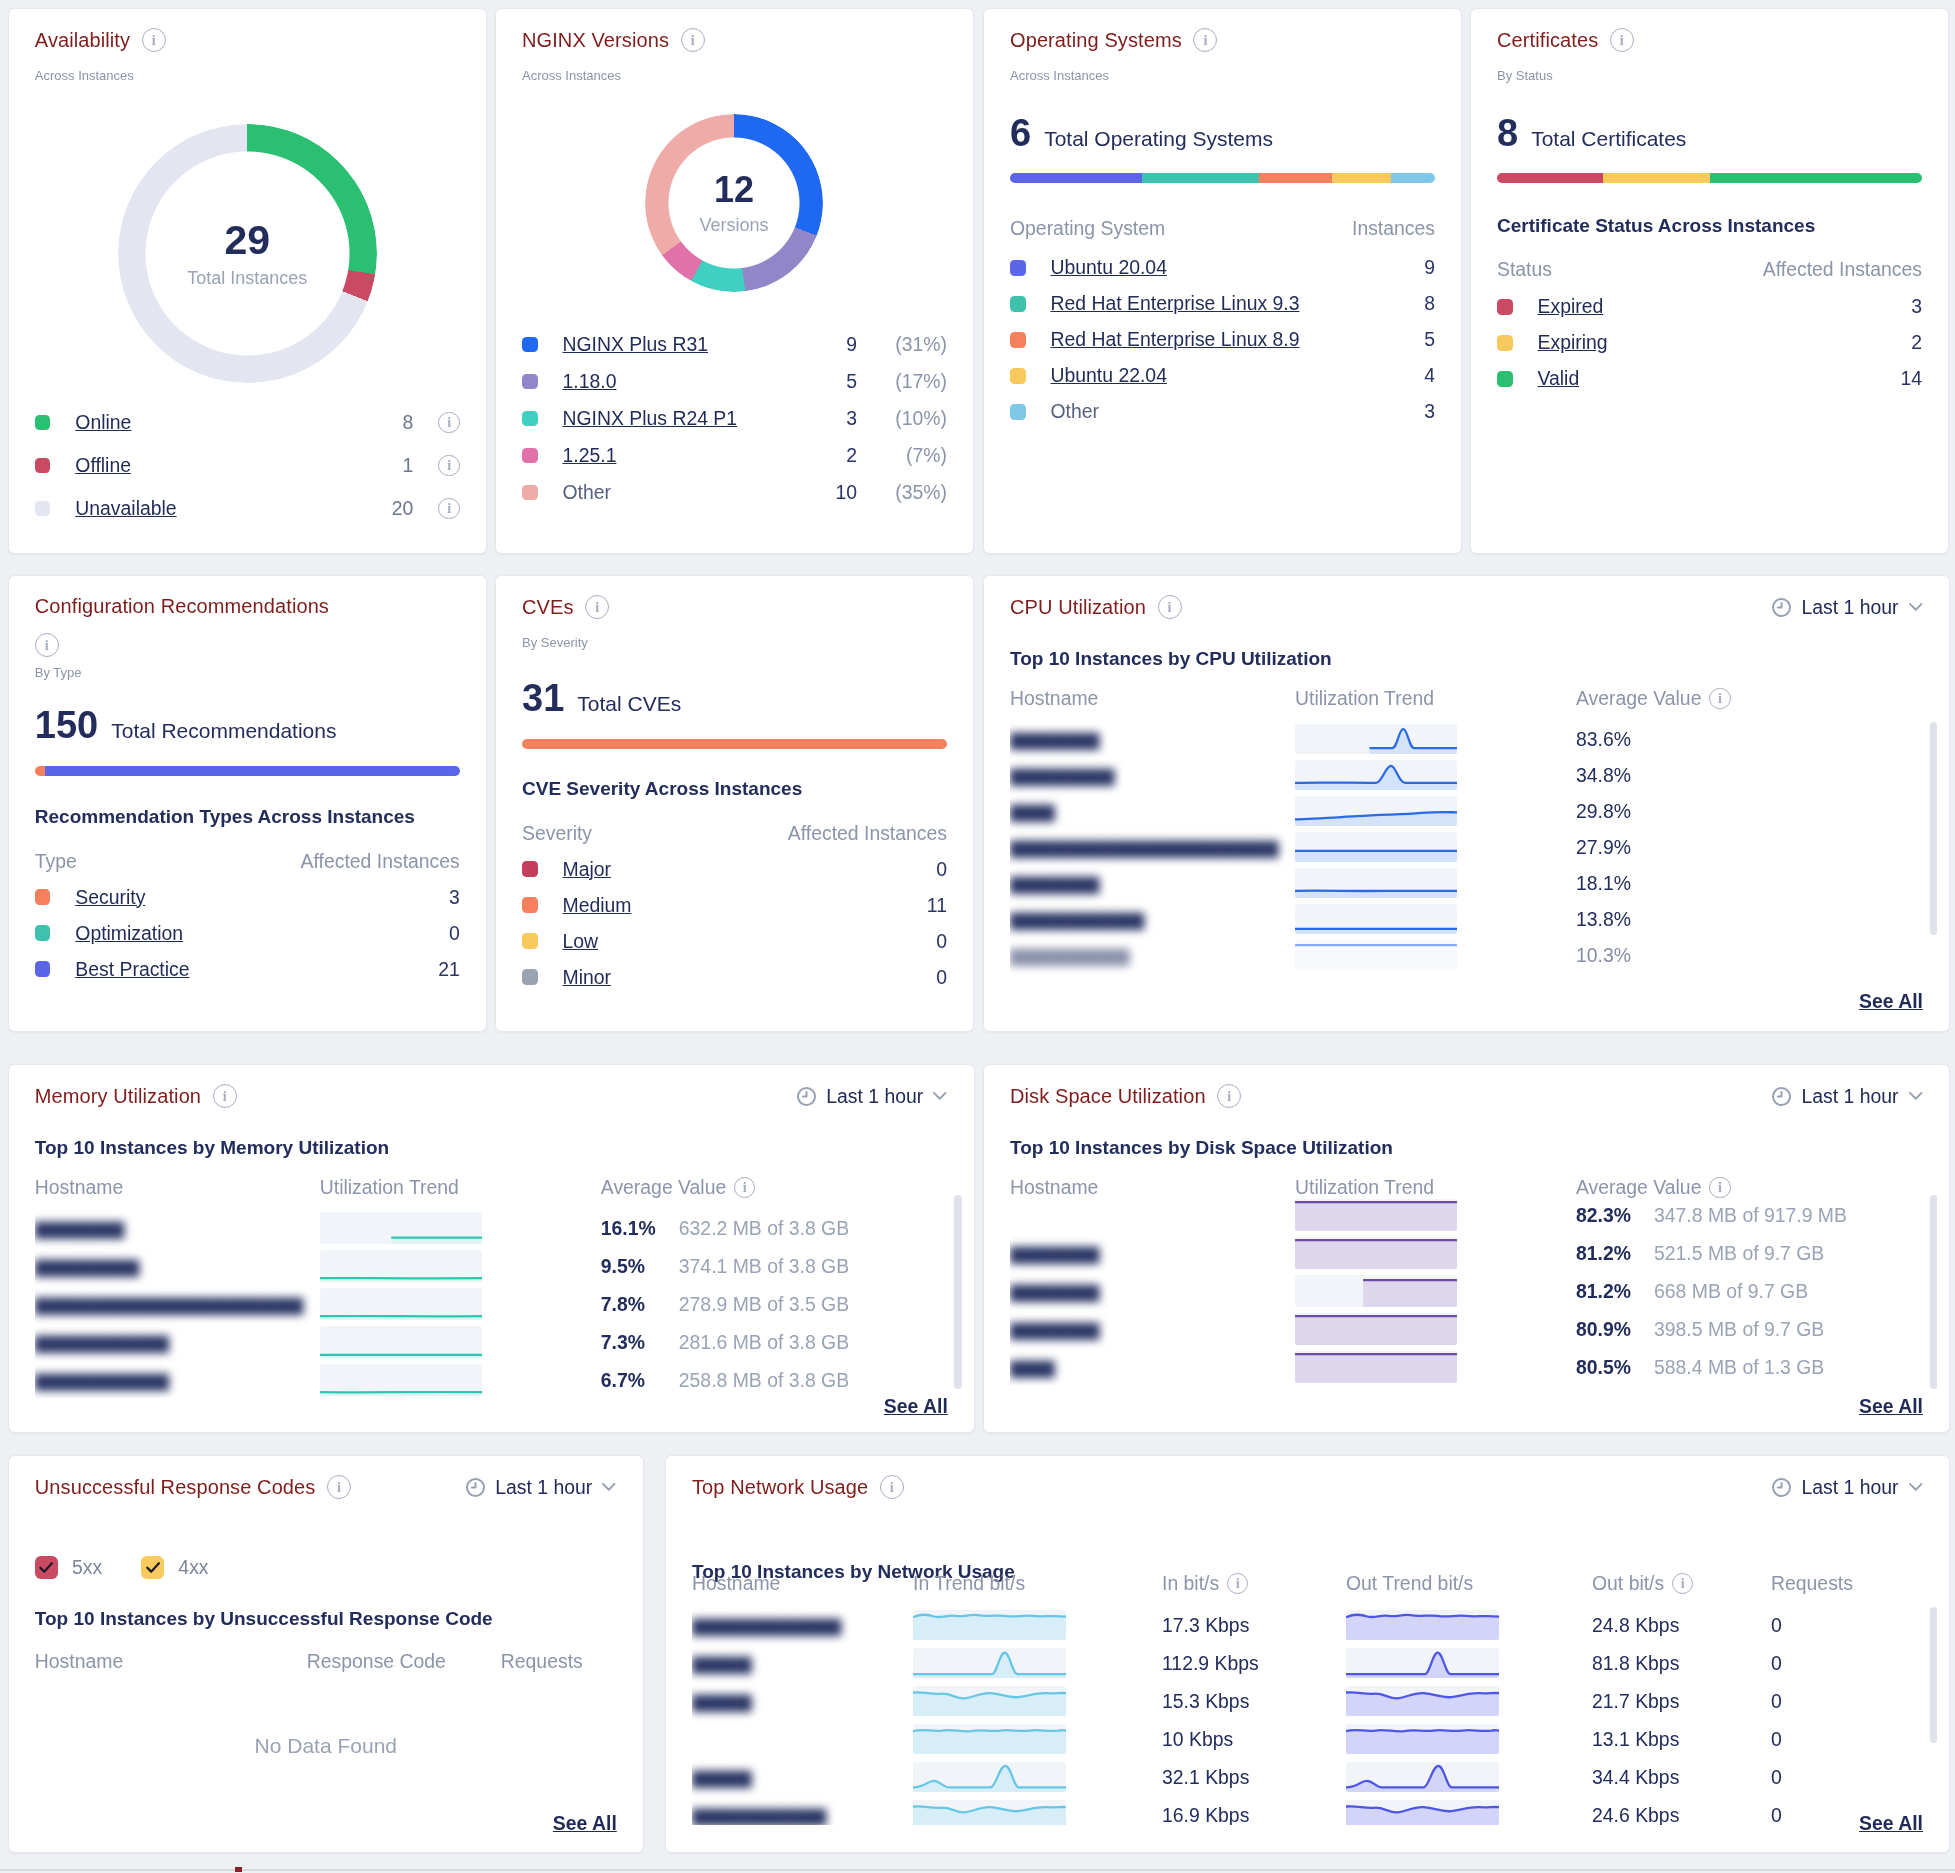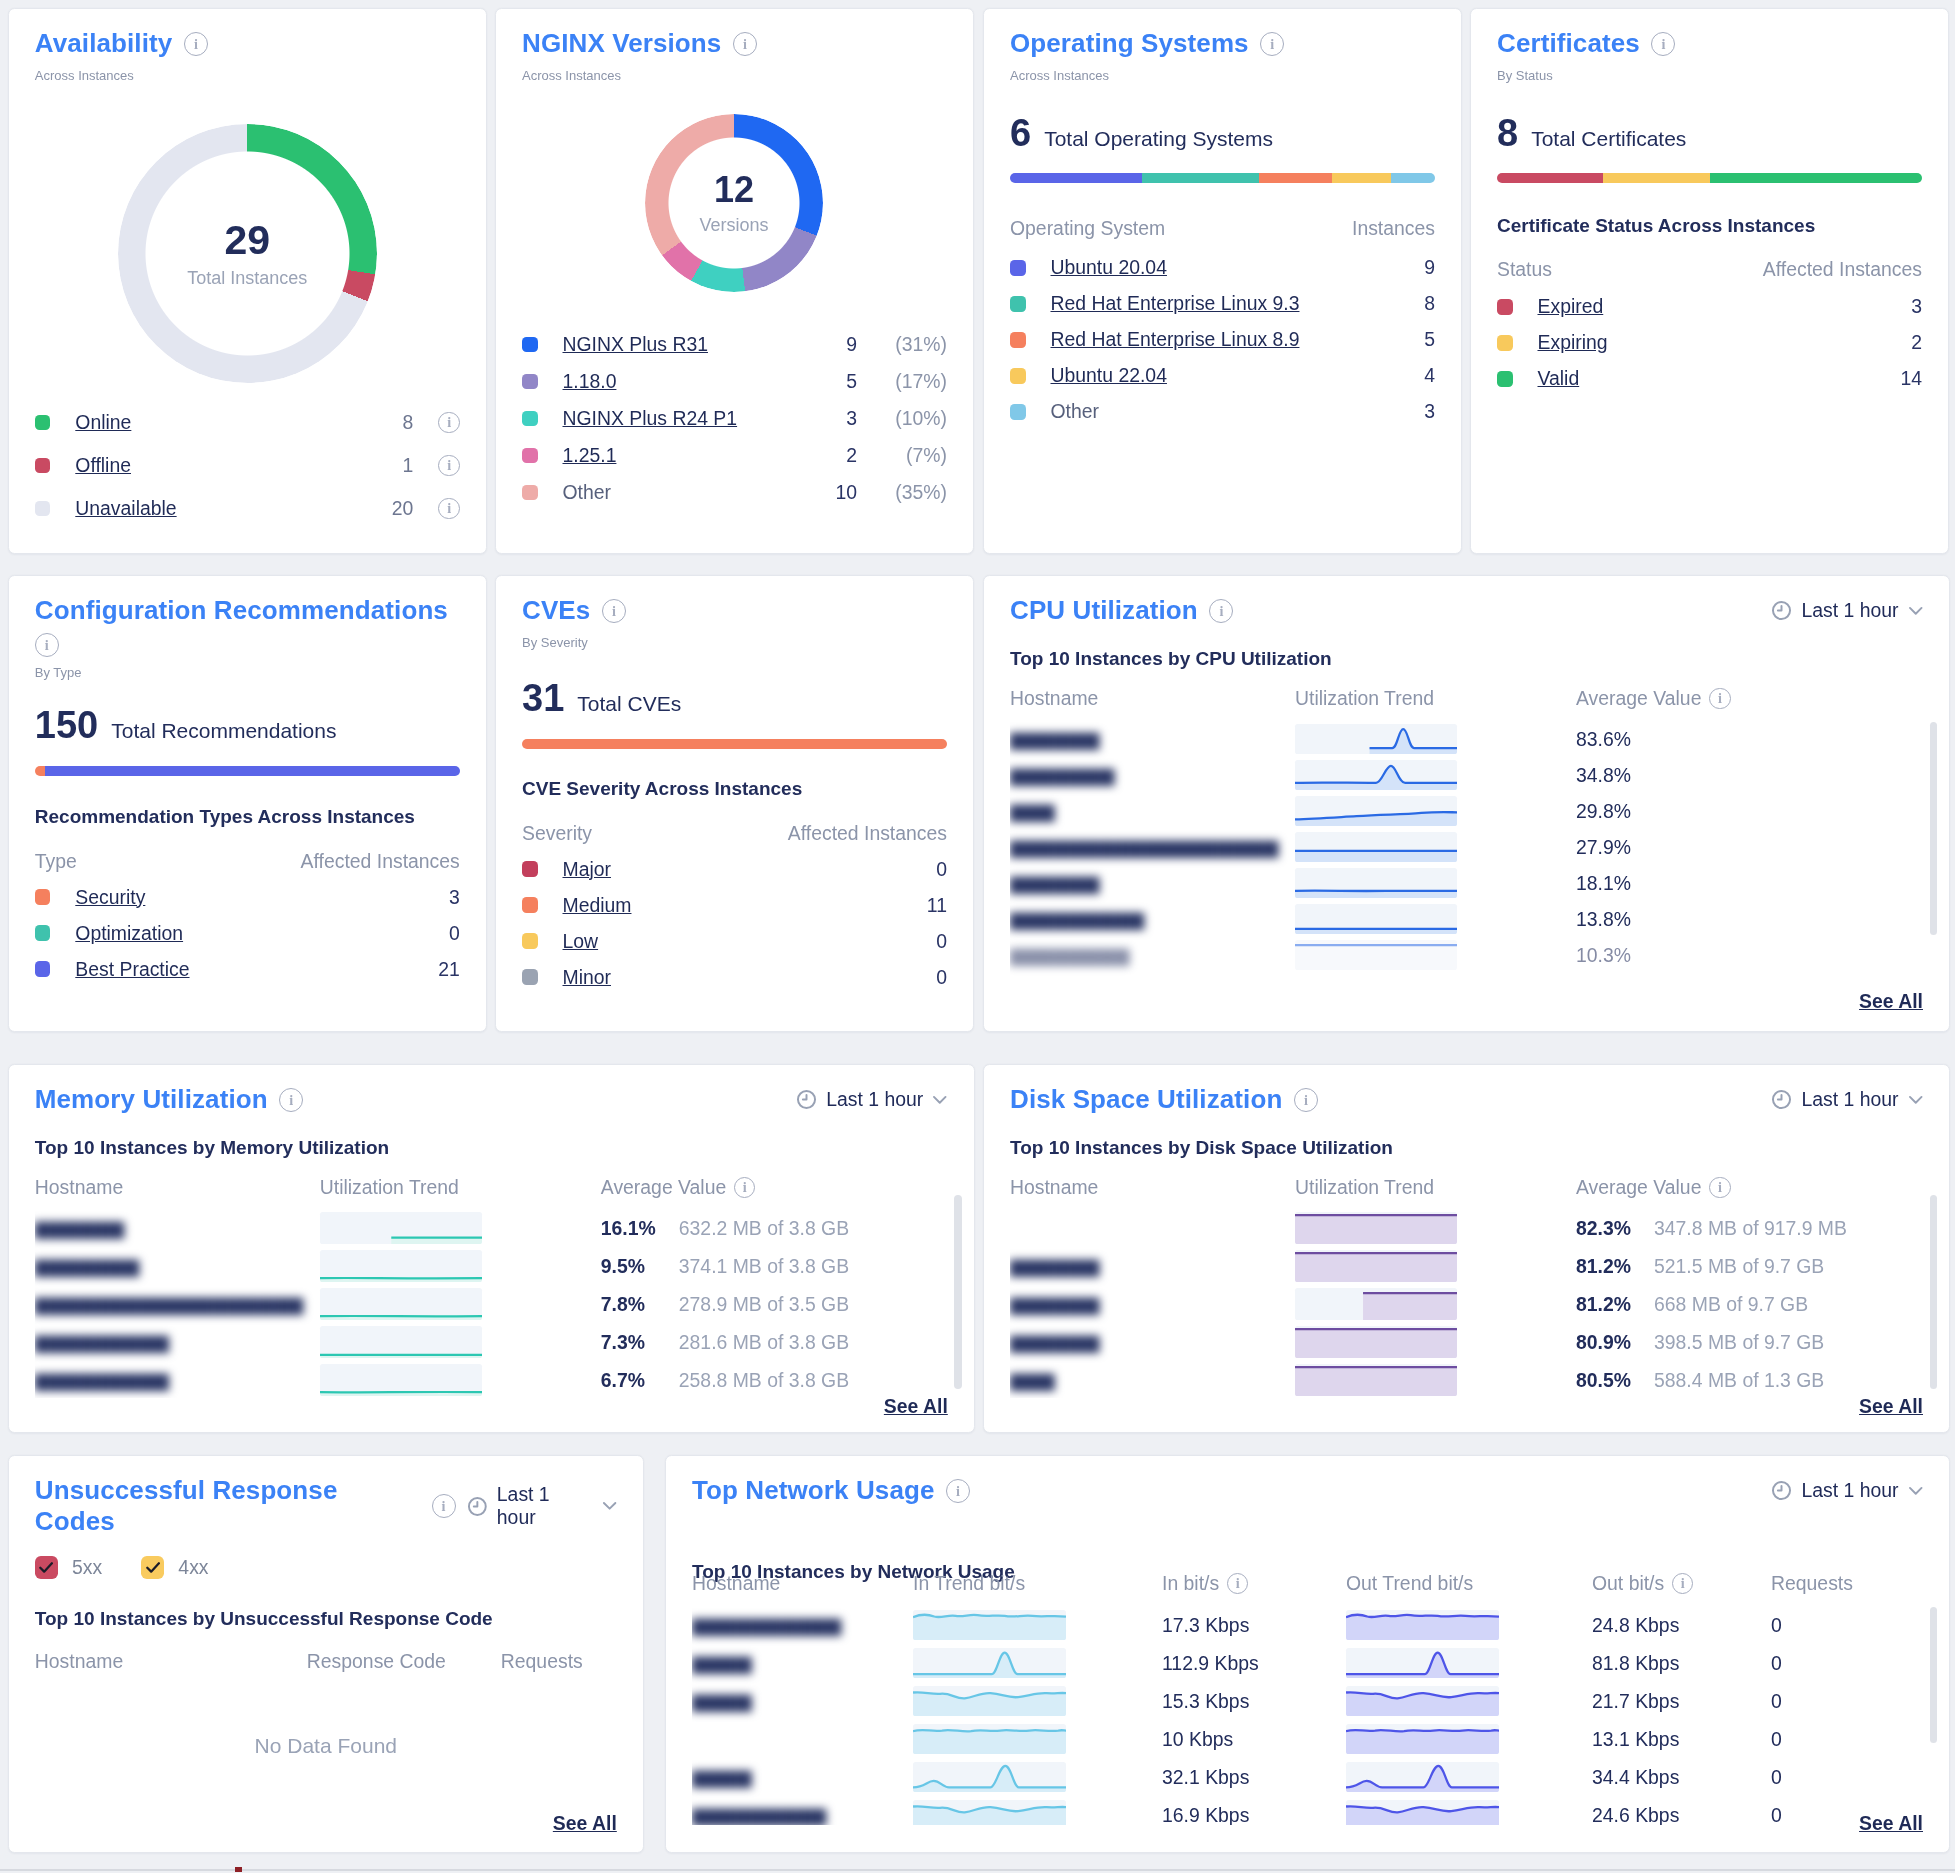--- a/index.html
+++ b/index.html
@@ -1,20 +1,20 @@
 <!DOCTYPE html>
 <html style="font-size:10.3px"><head>
 <meta charset="utf-8">
 <style>
   html,body{margin:0;padding:0;}
   body{font-family:"Liberation Sans",sans-serif;background:#eef0f4;}
   .page{position:relative;width:1955px;height:1874px;background:#eef0f4;overflow:hidden;}
   .card{position:absolute;background:#fff;border:0.6px solid #e4e7ed;border-radius:6.5px;box-shadow:0 0.6px 1.9px rgba(20,30,70,.05);}
   .card-head{position:absolute;left:26px;right:26px;top:19.4px;display:flex;align-items:center;gap:11.6px;}
-  .card-title{font-size:26px;font-weight:700;color:#3b82f6;letter-spacing:0.1px;}
+  .card-title{font-size:20px;font-weight:400;color:#7f1d1d;letter-spacing:0.1px;}
   .subtitle{position:absolute;left:26px;font-size:13px;color:#8b94a9;}
   .i-ic{display:inline-flex;align-items:center;justify-content:center;width:22px;height:22px;border:1.9px solid #a6adbf;border-radius:50%;flex:0 0 auto;}
   .i-ic::before{content:"i";font-family:"Liberation Serif",serif;font-size:14.2px;font-weight:700;color:#a6adbf;line-height:1;}
   .i-ic.sm{width:19.4px;height:19.4px;border-width:1.6px;}
   .timectl{margin-left:auto;display:flex;align-items:center;gap:9px;cursor:pointer;}
   .timectl .t-label{font-size:19.4px;color:#202b59;}
   .donut-wrap{position:absolute;}
   .donut{width:100%;height:100%;border-radius:50%;}
   .donut-center{position:absolute;left:0;top:0;right:0;bottom:0;display:flex;flex-direction:column;align-items:center;justify-content:center;gap:3.9px;}
   .donut-num{font-size:41px;font-weight:700;color:#222d5b;}
@@ -500,21 +500,21 @@
     </div>
     <div class="sect" style="top:72px;">Top 10 Instances by Disk Space Utilization</div>
     <div class="uth" style="top:111px;grid-template-columns:285px 281px 1fr;">
       <span>Hostname</span>
       <span>Utilization Trend</span>
       <span class="withic">
           <span>Average Value</span>
           <span class="i-ic sm"></span>
         </span>
     </div>
-    <div class="urows" style="top:144px;height:189px;">
+    <div class="urows" style="top:131px;height:189px;">
       <div class="urow" style="height:38px;grid-template-columns:285px 281px 78px 1fr;">
         <a class="host noline"></a>
         <svg class="spark" width="162" height="32" viewBox="0 0 250 50" preserveAspectRatio="none">
             <path d="M0,5 L250,5 L250,50 L0,50 Z" fill="#ded6ed"></path>
             <path d="M0,5 L250,5" stroke="#6d4da0" stroke-width="3.5" fill="none"></path>
           </svg>
         <span class="avg b">82.3%</span>
         <span class="detail">347.8 MB of 917.9 MB</span>
       </div>
       <div class="urow" style="height:38px;grid-template-columns:285px 281px 78px 1fr;">

